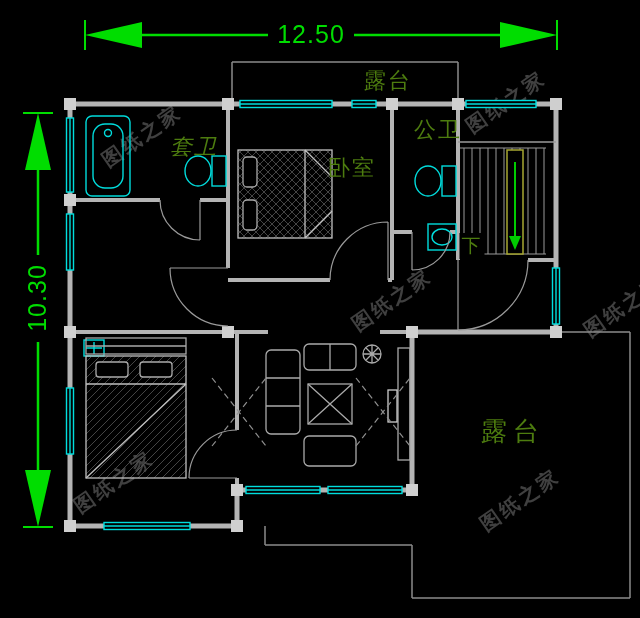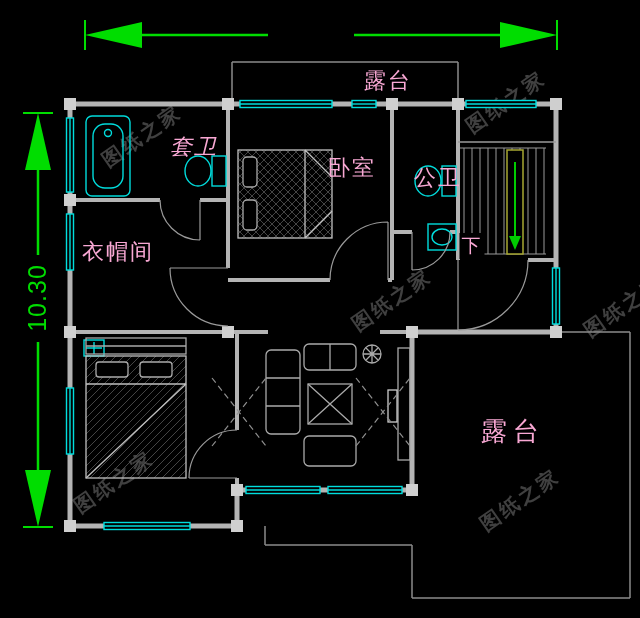--- a/index.html
+++ b/index.html
@@ -2,21 +2,21 @@
 <html><head>
 <meta charset="utf-8">
 <style>
   html,body{margin:0;padding:0;background:#000;}
   .screen{
     position:relative;width:640px;height:618px;background:#000000;
     overflow:hidden;font-family:"Liberation Sans",sans-serif;
   }
   .label{
     position:absolute;transform:translate(-50%,-50%);
-    color:#f9a8d4;font-size:22px;letter-spacing:2px;white-space:nowrap;
+    color:#4d7c0f;font-size:22px;letter-spacing:2px;white-space:nowrap;
     font-family:"Liberation Sans",sans-serif;
   }
   .label.big{font-size:26px;letter-spacing:6px;}
   .label.small{font-size:19px;background:#000;padding:0 2px;}
   .label.dim{color:#00dd00;font-size:25px;letter-spacing:1px;}
   .label.dim.vert{transform:translate(-50%,-50%) rotate(-90deg);}
   .wm{
     position:absolute;transform:translate(-50%,-50%) rotate(-35deg);
     color:#404040;font-weight:bold;font-size:20px;letter-spacing:3px;
     white-space:nowrap;font-family:"Liberation Sans",sans-serif;
@@ -207,23 +207,23 @@
       <path d="M228,268 L170,268 M170,268 A58,58 0 0 0 228,326"></path>
       <path d="M237,478 L189,478 M237,430 A48,48 0 0 0 189,478"></path>
     </g>
 
     <g stroke="#8f8f8f" stroke-width="1.2" stroke-dasharray="6 4" fill="none">
       <path d="M212,378 L266,446 M212,446 L266,378"></path>
       <path d="M356,378 L410,446 M356,446 L410,378"></path>
     </g>
   </svg>
 
+  <div class="label dim" style="left:311px;top:34px;">12.50</div>
   <div class="label dim vert" style="left:37px;top:298px;">10.30</div>
 
   <div class="label" style="left:388px;top:81px;">露台</div>
   <div class="label" style="left:194px;top:147px;font-style:italic;">套卫</div>
   <div class="label" style="left:352px;top:168px;">卧室</div>
-  <div class="label" style="left:438px;top:130px;margin-top:48px;">公卫</div>
-  <div class="label" style="left:118px;top:252px;">衣帽间</div>
+  <div class="label" style="left:438px;top:130px;">公卫</div>
   <div class="label small" style="left:472px;top:246px;">下</div>
   <div class="label big" style="left:513px;top:431px;">露台</div>
 
 </div>
 
 </body></html>

